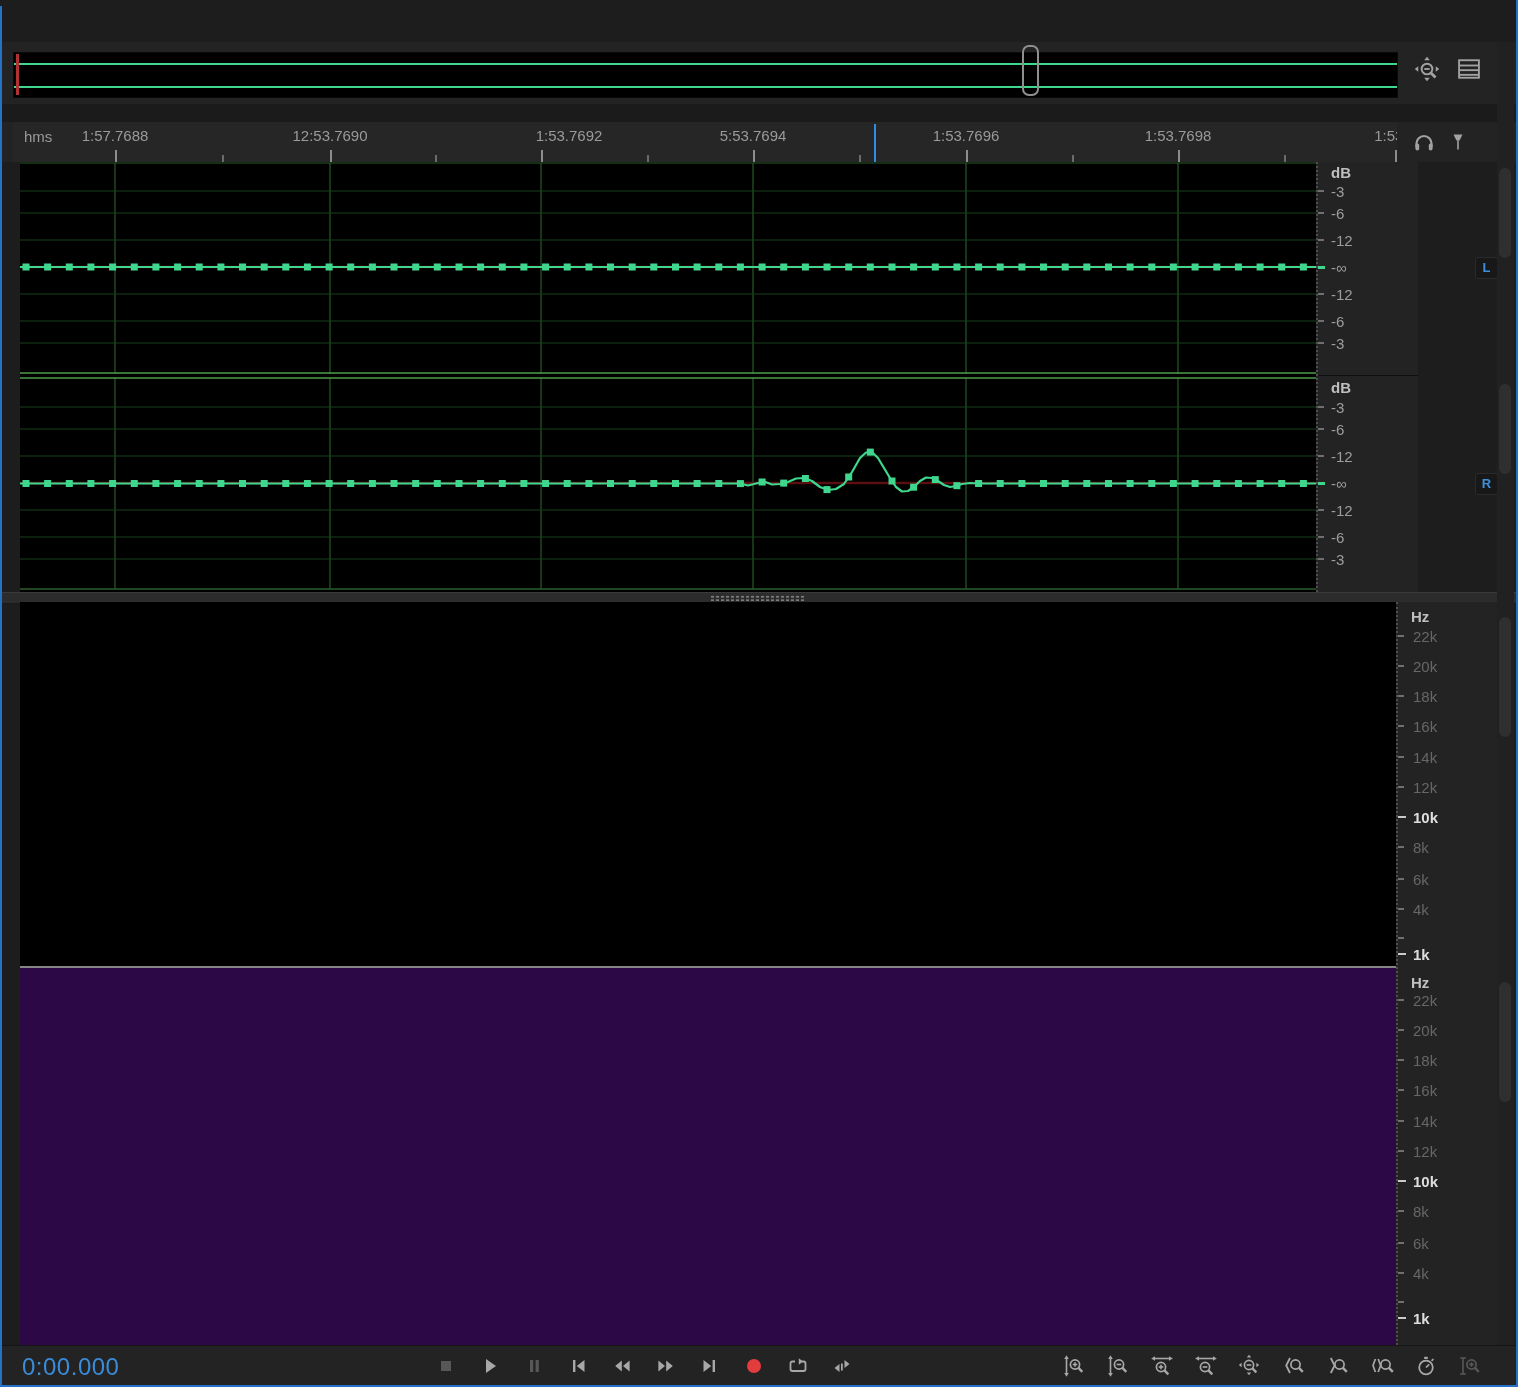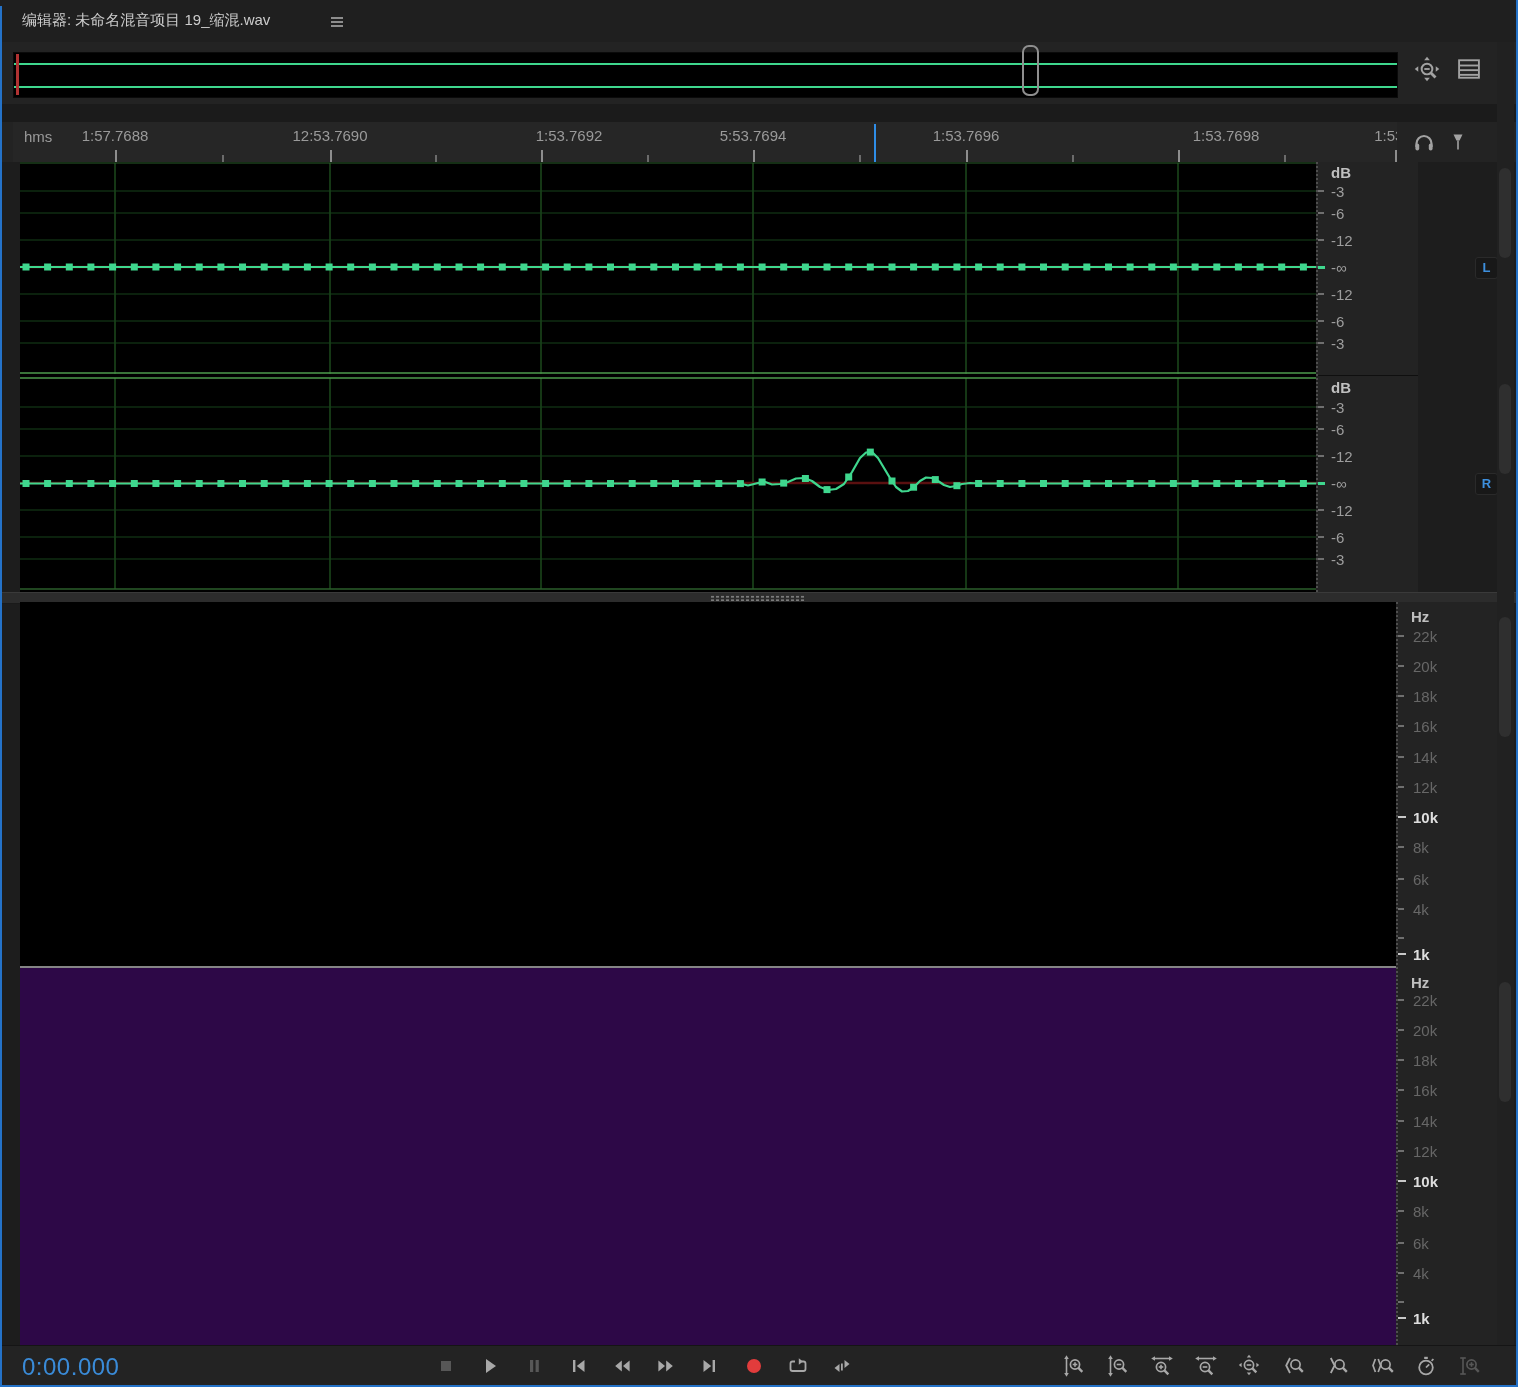--- a/index.html
+++ b/index.html
@@ -60,32 +60,20 @@
   .tool-btn.dim{color:#575757;}
   .tool-btn svg{display:block;}
   
   .blue-edge{background:#2472c8;}
 </style>
 </head>
 <body>
 
 <div id="app">
 
-  <div id="titlebar" class="abs">
-    <span id="title-text" class="abs">编辑器: 未命名混音项目 19_缩混.wav</span>
-    <span id="panel-menu" class="abs">
-      <svg width="22" height="22" viewBox="0 0 22 22">
-          <g stroke="currentColor" stroke-width="1.8">
-        <line x1="5" y1="8" x2="17" y2="8"></line>
-            <line x1="5" y1="12" x2="17" y2="12"></line>
-            <line x1="5" y1="16" x2="17" y2="16"></line>
-      </g>
-        </svg>
-    </span>
-  </div>
 
   <div id="overview-sec" class="abs">
     <div id="overview-bar" class="abs">
       <div class="ov-line" style="top: 10px;"></div>
       <div class="ov-line" style="top: 33px;"></div>
       <div id="ov-playhead" class="abs" style="left: 2px;"></div>
     </div>
     <div id="ov-handle" class="abs" style="left: 1022px;"></div>
     <span class="abs ov-icon" id="hdr-icon-0" style="left:1413px"><svg width="28" height="28" viewBox="0 0 24 24">
           <circle cx="12" cy="12" r="4.6" fill="none" stroke="currentColor" stroke-width="1.7"></circle>
@@ -113,21 +101,21 @@
           <span class="ruler-label" style="left: 102px;">1:57.7688</span>
           <div class="tick-major" style="left: 102px;"></div>
           <span class="ruler-label" style="left: 317px;">12:53.7690</span>
           <div class="tick-major" style="left: 317px;"></div>
           <span class="ruler-label" style="left: 556px;">1:53.7692</span>
           <div class="tick-major" style="left: 528px;"></div>
           <span class="ruler-label" style="left: 740px;">5:53.7694</span>
           <div class="tick-major" style="left: 740px;"></div>
           <span class="ruler-label" style="left: 953px;">1:53.7696</span>
           <div class="tick-major" style="left: 953px;"></div>
-          <span class="ruler-label" style="left: 1213px;">1:53.7698</span>
+          <span class="ruler-label" style="left: 1165px;">1:53.7698</span>
           <div class="tick-major" style="left: 1165px;"></div>
           <span class="ruler-label" style="left: 1382px;">1:53.7</span>
           <div class="tick-major" style="left: 1382px;"></div>
           <div class="tick-minor" style="left: 209px;"></div>
           <div class="tick-minor" style="left: 422px;"></div>
           <div class="tick-minor" style="left: 634px;"></div>
           <div class="tick-minor" style="left: 846px;"></div>
           <div class="tick-minor" style="left: 1059px;"></div>
           <div class="tick-minor" style="left: 1271px;"></div>
         </div>

